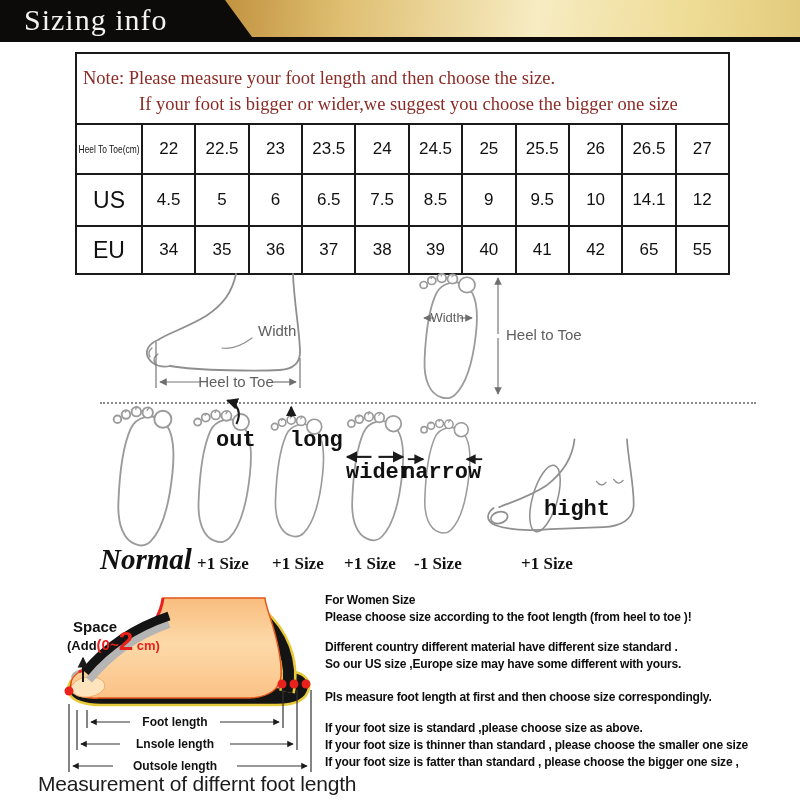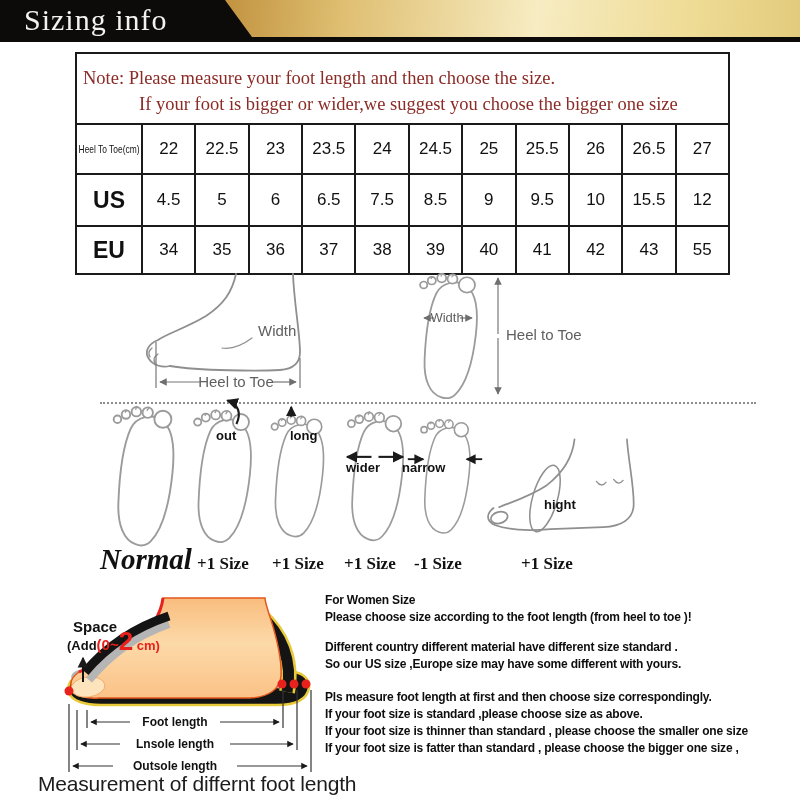--- a/index.html
+++ b/index.html
@@ -14,31 +14,31 @@
   
   .tbl{position:absolute;left:75px;top:52px;width:651px;border:2px solid #1a1a1a;background:#fff;}
   .note{border-bottom:2px solid #1a1a1a;padding:11px 6px 6px 6px;color:#8b2b26;font-family:"Liberation Serif",serif;font-size:18.5px;line-height:26px;white-space:nowrap;}
   .note .l2{padding-left:56px;}
   .tbl-grid{display:grid;grid-template-columns:64px repeat(11,1fr);}
   .cell{border-left:2px solid #1a1a1a;border-top:2px solid #1a1a1a;display:flex;align-items:center;justify-content:center;font-size:17px;color:#111;}
   .tbl-grid .cell:nth-child(12n+1){border-left:none;}
   .tbl-grid .cell:nth-child(-n+12){border-top:none;}
   .r1{height:48px;} .r2{height:50px;} .r3{height:46px;}
   .hdrcell span{font-size:10.5px;transform:scaleX(0.8);white-space:nowrap;display:inline-block;}
-  .big{font-size:23px;font-weight:bold;}
+  .big{font-size:23px;}
   
   .sk{position:absolute;overflow:visible;}
   .dotline{position:absolute;left:100px;top:402px;width:656px;border-top:2px dotted #8c8c8c;height:0;}
-  .ftag{position:absolute;font-family:Liberation Sans, sans-serif;font-weight:bold;font-size:13px;color:#111;}
+  .ftag{position:absolute;font-family:Liberation Mono, monospace;font-weight:bold;font-size:22px;color:#111;}
   .szlab{position:absolute;font-family:"Liberation Serif",serif;font-weight:bold;font-size:17px;color:#111;}
   .normal{position:absolute;font-family:"Liberation Serif",serif;font-style:italic;font-weight:600;font-size:29px;color:#111;}
   
   .adv{position:absolute;left:325px;top:592px;width:475px;color:#0e0e0e;font-weight:bold;font-size:12px;letter-spacing:-0.2px;}
   .adv div{line-height:17px;white-space:nowrap;}
-  .mt13{margin-top:13px;} .mt16{margin-top:16px;} .mt14{margin-top:0;}
+  .mt13{margin-top:13px;} .mt16{margin-top:16px;} .mt14{margin-top:14px;}
   .caption{position:absolute;left:38px;top:772px;font-size:21px;font-weight:normal;color:#1c1c1c;letter-spacing:-0.2px;white-space:nowrap;}
   svg text{font-family:"Liberation Sans",sans-serif;}
 </style>
 </head>
 <body>
 
 <svg width="0" height="0" style="position:absolute" aria-hidden="true">
   <defs>
     <marker id="ab" viewBox="0 0 10 9" refX="8" refY="4.5" markerWidth="6" markerHeight="6" orient="auto-start-reverse">
       <path d="M0 0 L9 4.5 L0 9 Z" fill="#1a1a1a"></path>
@@ -96,34 +96,34 @@
       <div class="cell r2 big">US</div>
       <div class="cell r2">4.5</div>
       <div class="cell r2">5</div>
       <div class="cell r2">6</div>
       <div class="cell r2">6.5</div>
       <div class="cell r2">7.5</div>
       <div class="cell r2">8.5</div>
       <div class="cell r2">9</div>
       <div class="cell r2">9.5</div>
       <div class="cell r2">10</div>
-      <div class="cell r2">15.5</div>
+      <div class="cell r2">14.1</div>
       <div class="cell r2">12</div>
 
       <div class="cell r3 big">EU</div>
       <div class="cell r3">34</div>
       <div class="cell r3">35</div>
       <div class="cell r3">36</div>
       <div class="cell r3">37</div>
       <div class="cell r3">38</div>
       <div class="cell r3">39</div>
       <div class="cell r3">40</div>
       <div class="cell r3">41</div>
       <div class="cell r3">42</div>
-      <div class="cell r3">43</div>
+      <div class="cell r3">65</div>
       <div class="cell r3">55</div>
     </div>
   </div>
 
   <svg class="sk" style="left:140px;top:272px" width="200" height="128" viewBox="0 0 200 128">
     <g fill="none" stroke="#8f8f8f" stroke-width="1.8" stroke-linecap="round">
       <path d="M96 2 C92 20 84 32 66 44 C46 56 26 62 18 68 C8 72 4 80 9 87 C13 93 22 96 30 94"></path>
       <path d="M30 94 C60 99 120 99 140 98 C154 97 160 90 160 80 C160 62 154 30 153 2"></path>
       <path d="M12 76 q-5 4 -2 9 M18 82 q-6 4 -3 9" stroke-width="1.3"></path>
       <path d="M112 66 q-16 12 -30 10" stroke-width="1.2"></path>

